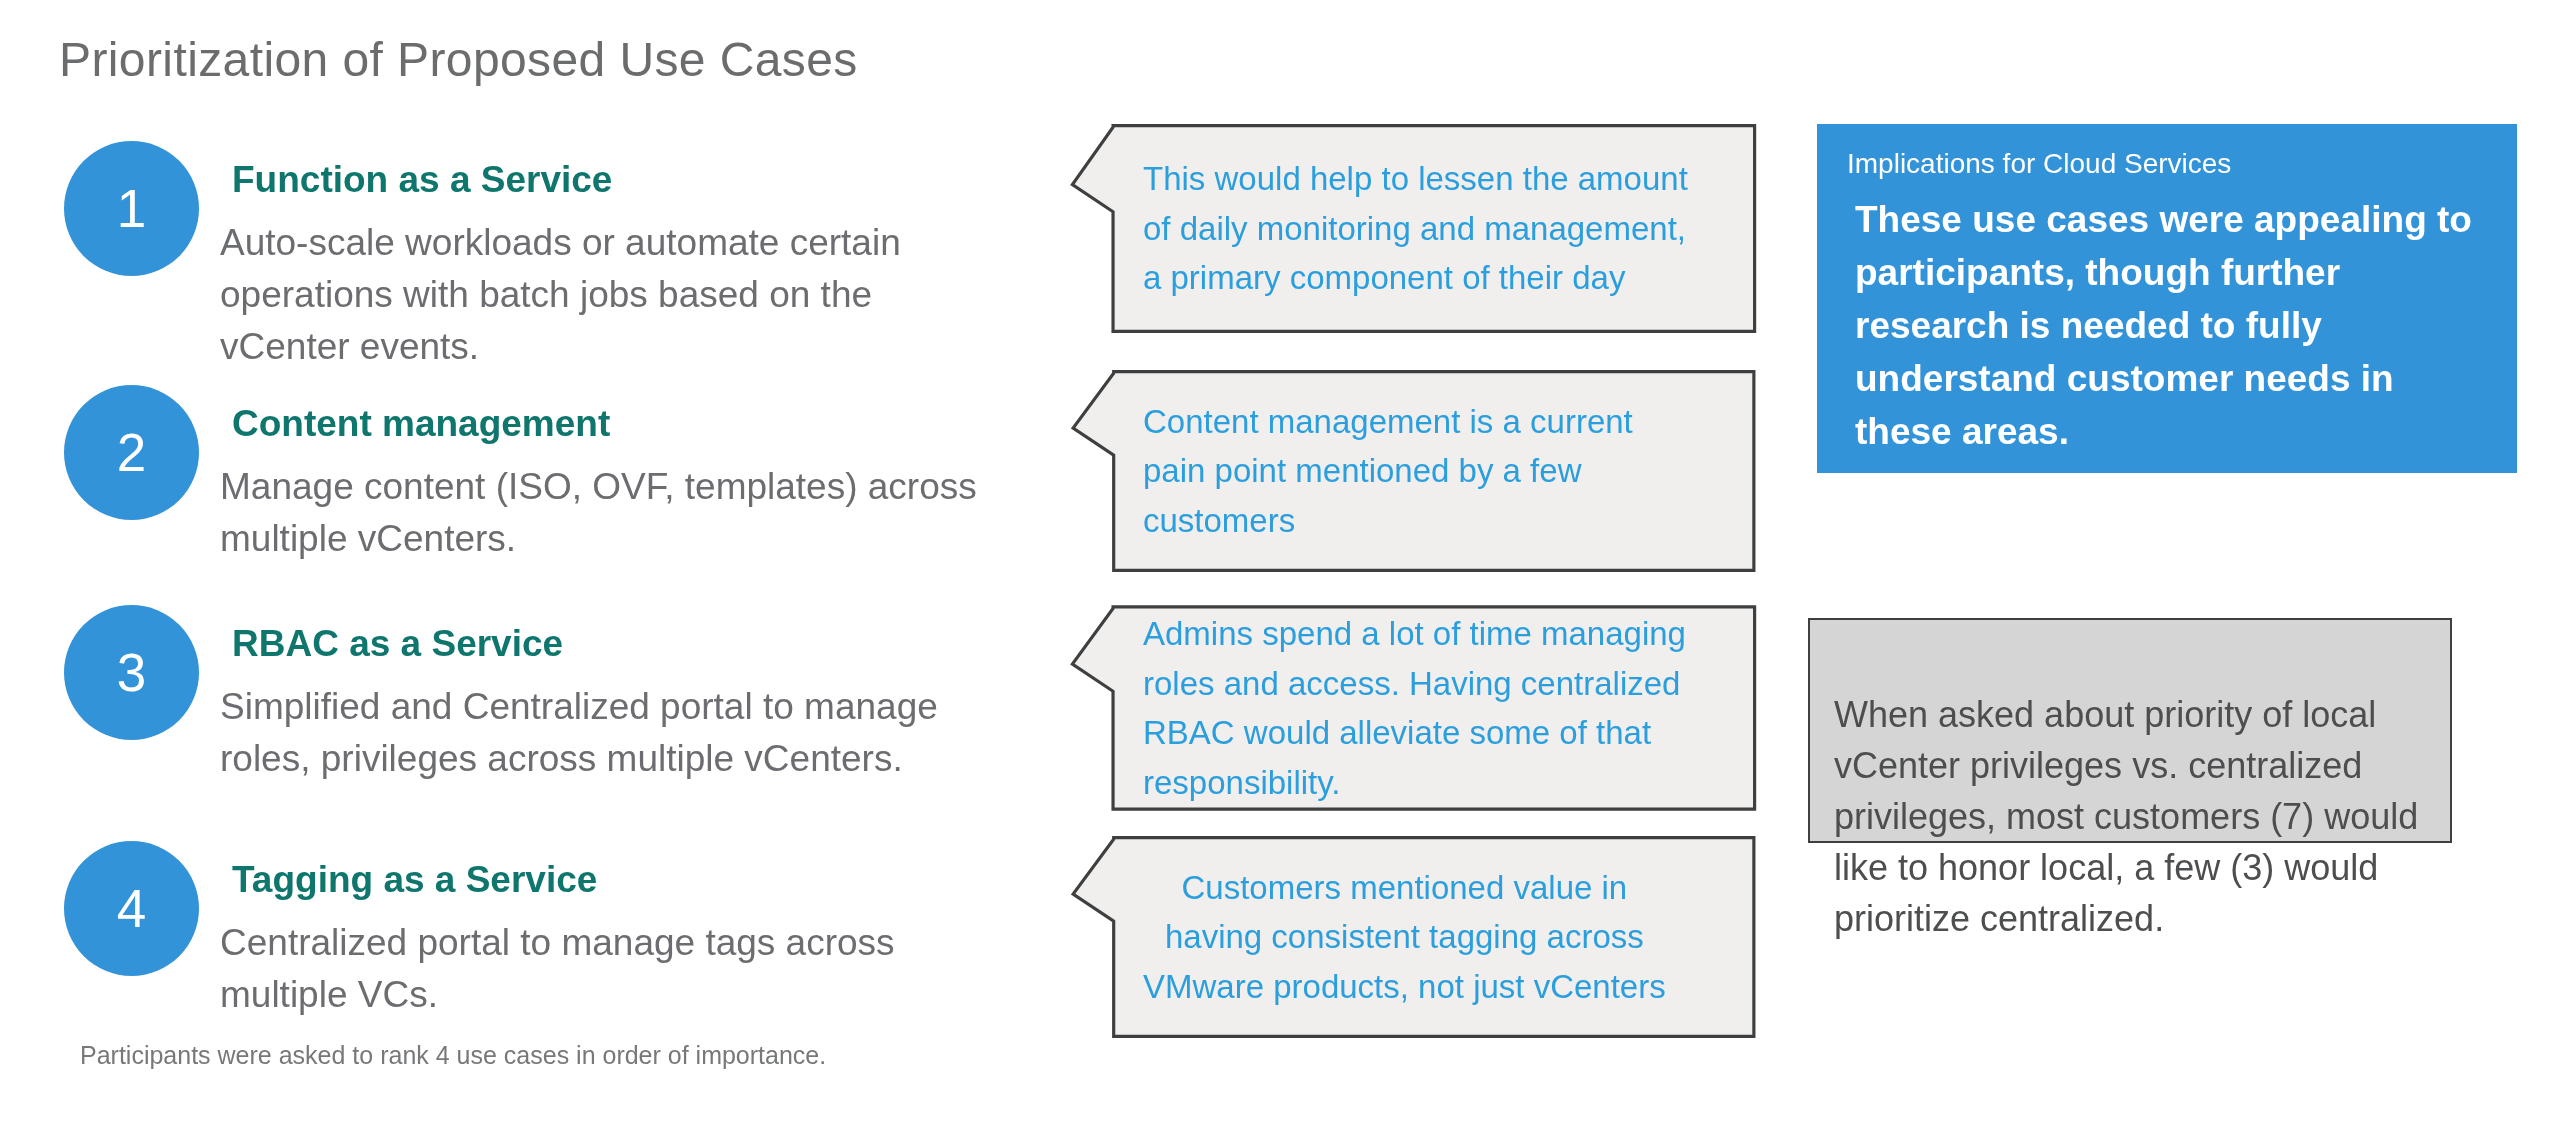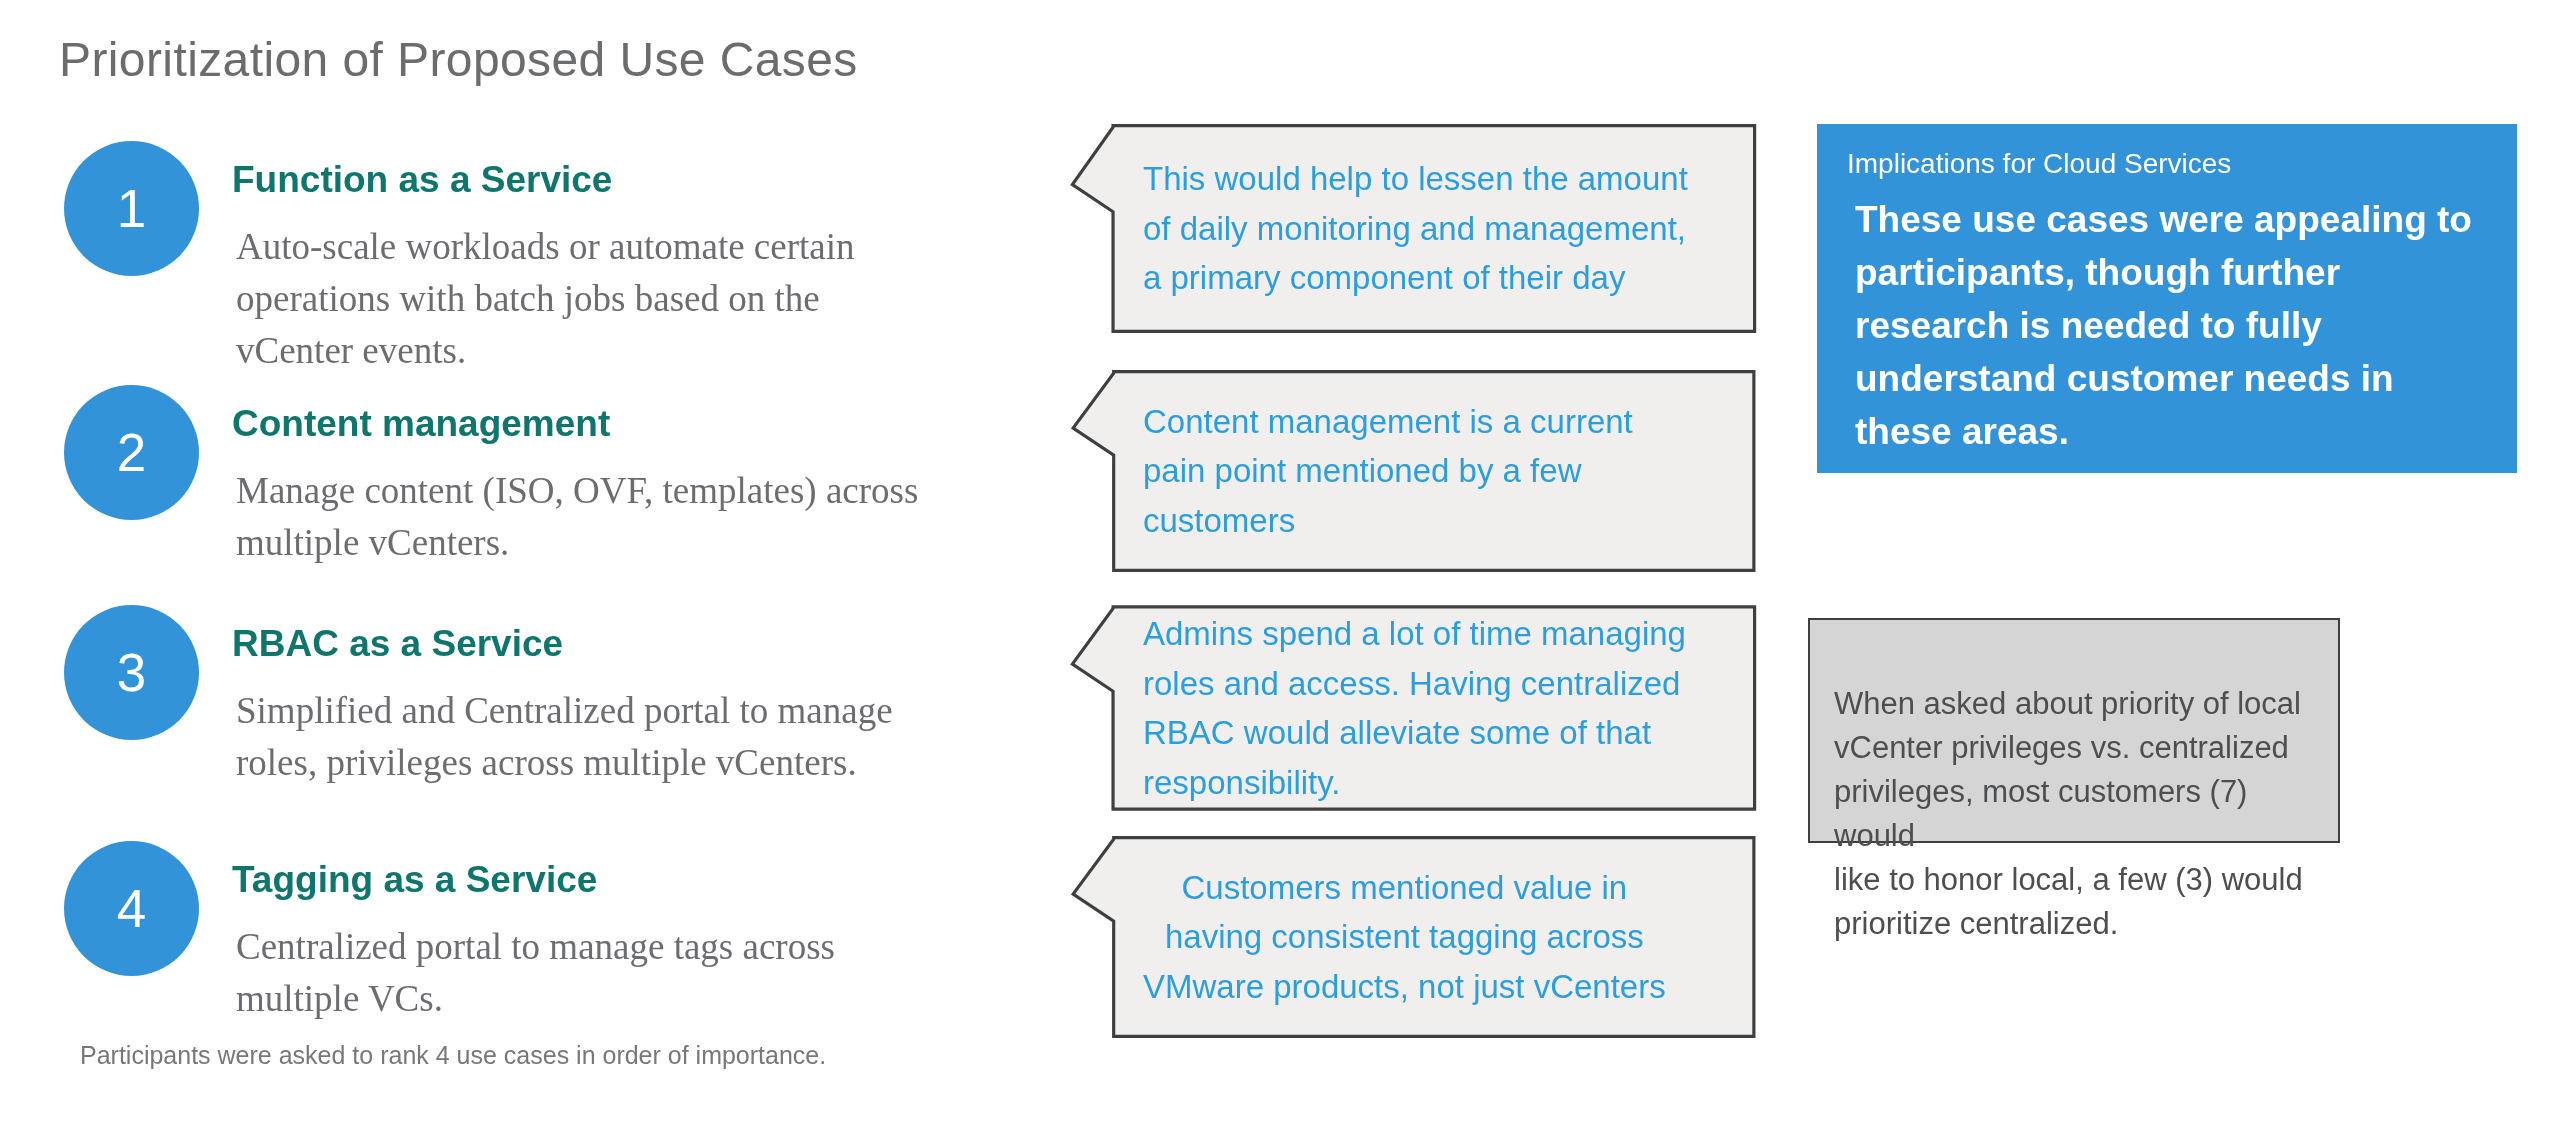--- a/index.html
+++ b/index.html
@@ -51,22 +51,21 @@
     line-height:1.38;
     font-weight:700;
     color:#0f766e;
     margin:12px;
   }
   .item-desc{
     font-size:37px;
     line-height:1.4;
     font-weight:400;
     white-space:pre-line;
-    margin:16px;
-    font-family:Liberation Serif, serif;
+    margin:0;
   }
   
   .callout{position:absolute;width:687px;}
   .callout svg{position:absolute;left:0;top:0;display:block;}
   .callout-text{
     position:absolute;
     left:73px; right:21px; top:0; bottom:0;
     display:flex; align-items:center;
     color:#2b9edd;
     font-size:33px;
@@ -96,27 +95,27 @@
     font-size:37px;
     line-height:1.43;
     white-space:pre-line;
     margin:8px;
     font-weight:bold;
   }
   
   .gray-note{
     position:absolute;
     left:1808px; top:618px;
-    width:532px; height:225px;
+    width:644px; height:225px;
     background:#d5d5d5;
     border:2.4px solid #3f3f3f;
     box-sizing:border-box;
     padding:17.5px 24px;
     color:#4d4e50;
-    font-size:31px;
+    font-size:36px;
     line-height:1.42;
     white-space:pre-line;
   }
   
   .footnote{
     position:absolute;
     left:80px; top:1038px;
     color:#77787a;
     font-size:25px;
     line-height:1.38;

